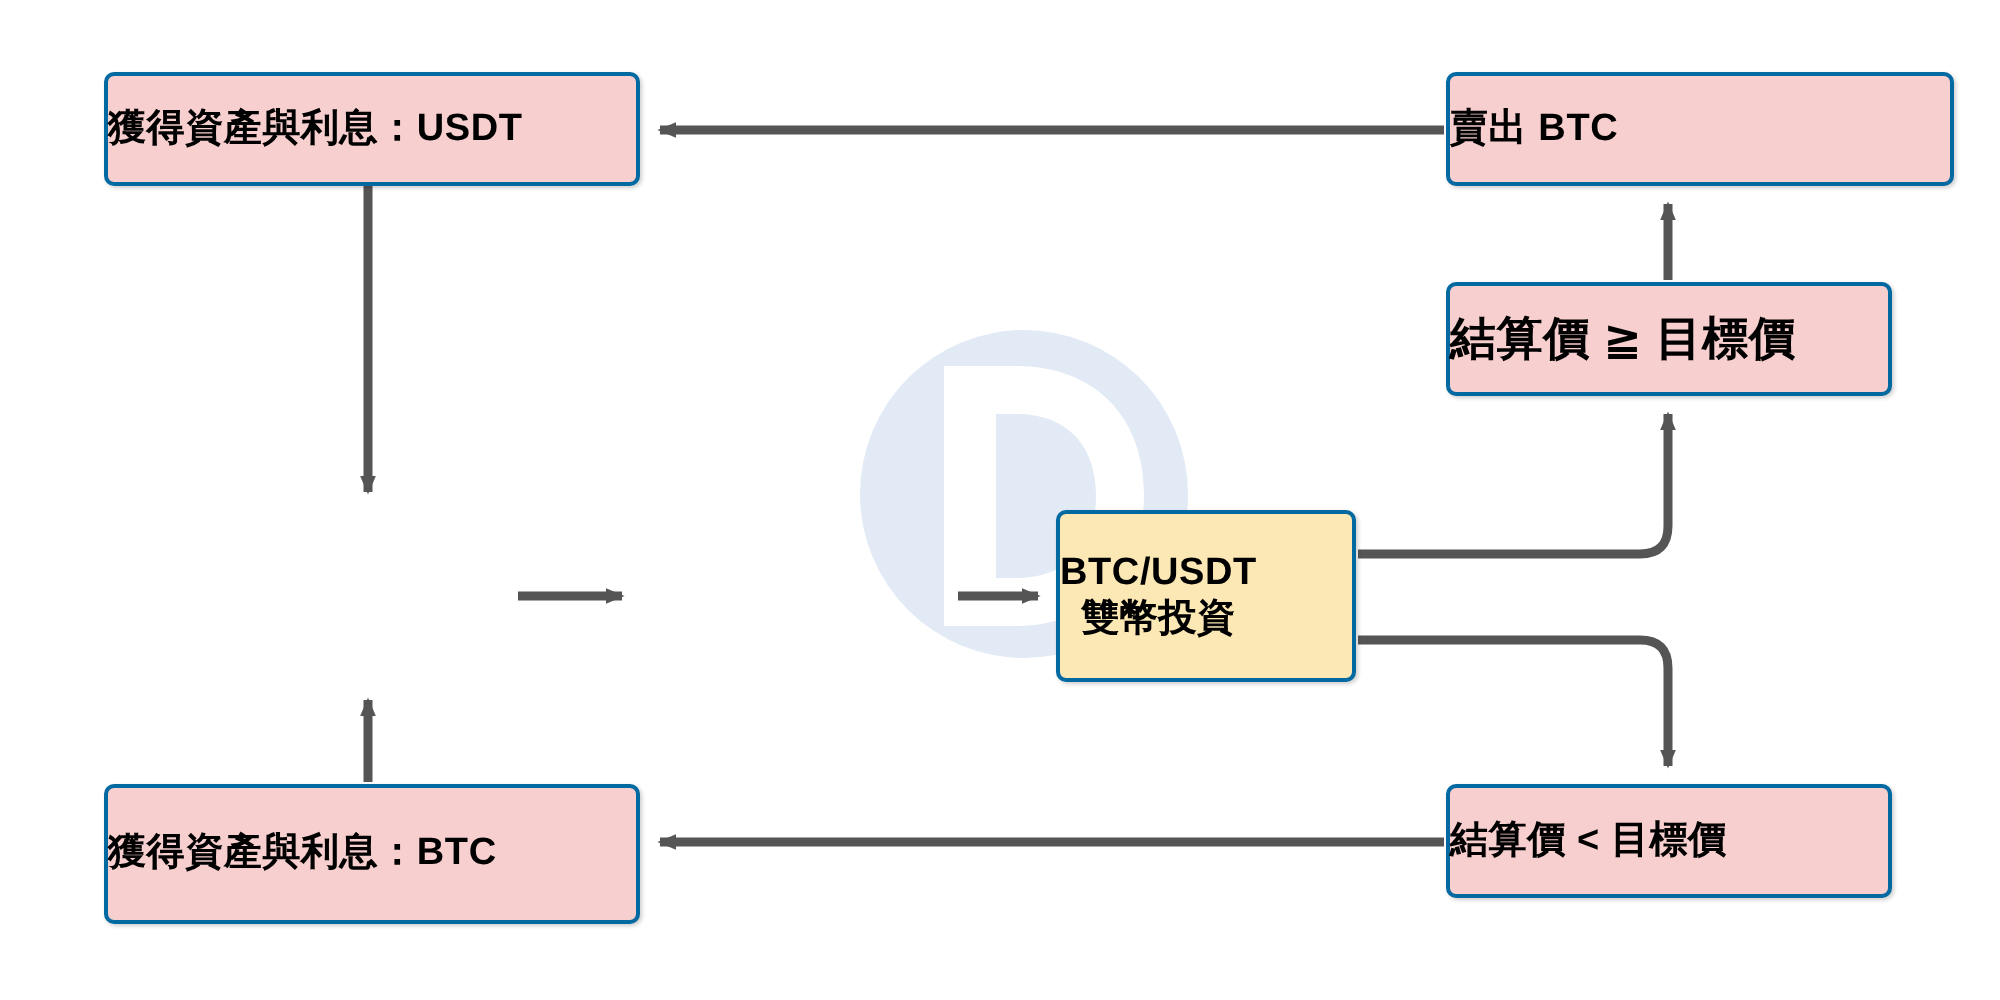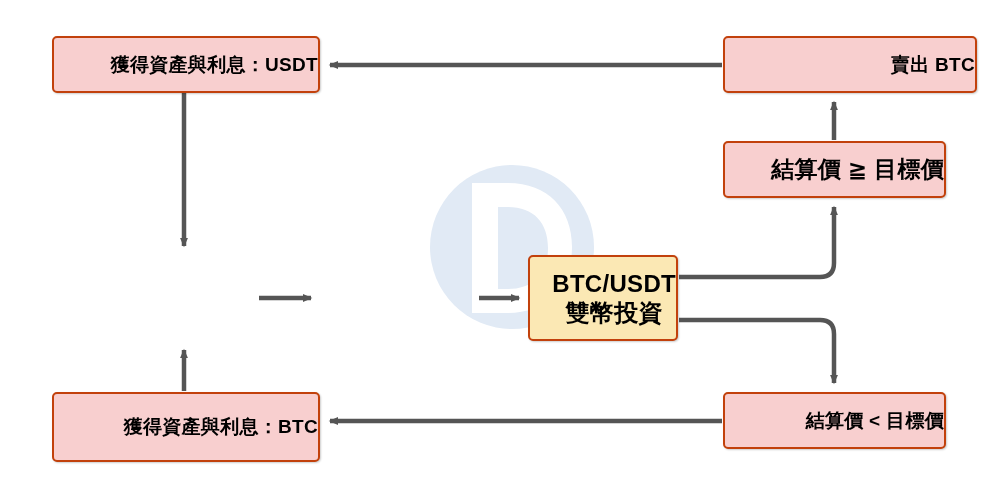--- a/index.html
+++ b/index.html
@@ -15,44 +15,44 @@
   #diagram {
     position: absolute;
     left: 0; top: 0;
     width: 1000px; height: 500px;
   }
   .node {
     position: absolute;
     box-sizing: border-box;
     display: flex;
     align-items: center;
-    justify-content: flex-end;
+    justify-content: flex-start;
     text-align: center;
-    border: 2px solid #c2410c;
+    border: 2px solid #0369a1;
     border-radius: 5px;
     font-weight: bold;
     color: #000000;
     letter-spacing: 0.3px;
     line-height: 1.22;
     box-shadow: 1px 1px 2px rgba(0,0,0,0.20);
     z-index: 3;
   }
   .node-pink { background: #f8cfcf; }
   .node-green { background: #b7f15c; }
   .node-yellow { background: #fbe8b4; }
 
   .node-label { display: block; white-space: pre-line; }
 
   
   #node-acquire-usdt { left: 52px;  top: 36px;  width: 268px; height: 57px; font-size: 19px; }
   #node-sell-btc     { left: 723px; top: 36px;  width: 254px; height: 57px; font-size: 19px; }
   #node-settle-ge    { left: 723px; top: 141px; width: 223px; height: 57px; font-size: 23px; }
   #node-binance-wallet { left: 110px; top: 255px; width: 148px; height: 86px; font-size: 19px; }
   #node-invest-btc   { left: 320px; top: 255px; width: 158px; height: 86px; font-size: 19px; }
-  #node-dual-invest  { left: 528px; top: 255px; width: 150px; height: 86px; font-size: 24px; }
+  #node-dual-invest  { left: 528px; top: 255px; width: 150px; height: 86px; font-size: 19px; }
   #node-acquire-btc  { left: 52px;  top: 392px; width: 268px; height: 70px; font-size: 19px; }
   #node-settle-lt    { left: 723px; top: 392px; width: 223px; height: 57px; font-size: 19px; }
 
   #watermark {
     position: absolute;
     left: 430px; top: 165px;
     width: 165px; height: 165px;
     z-index: 1;
     pointer-events: none;
   }

